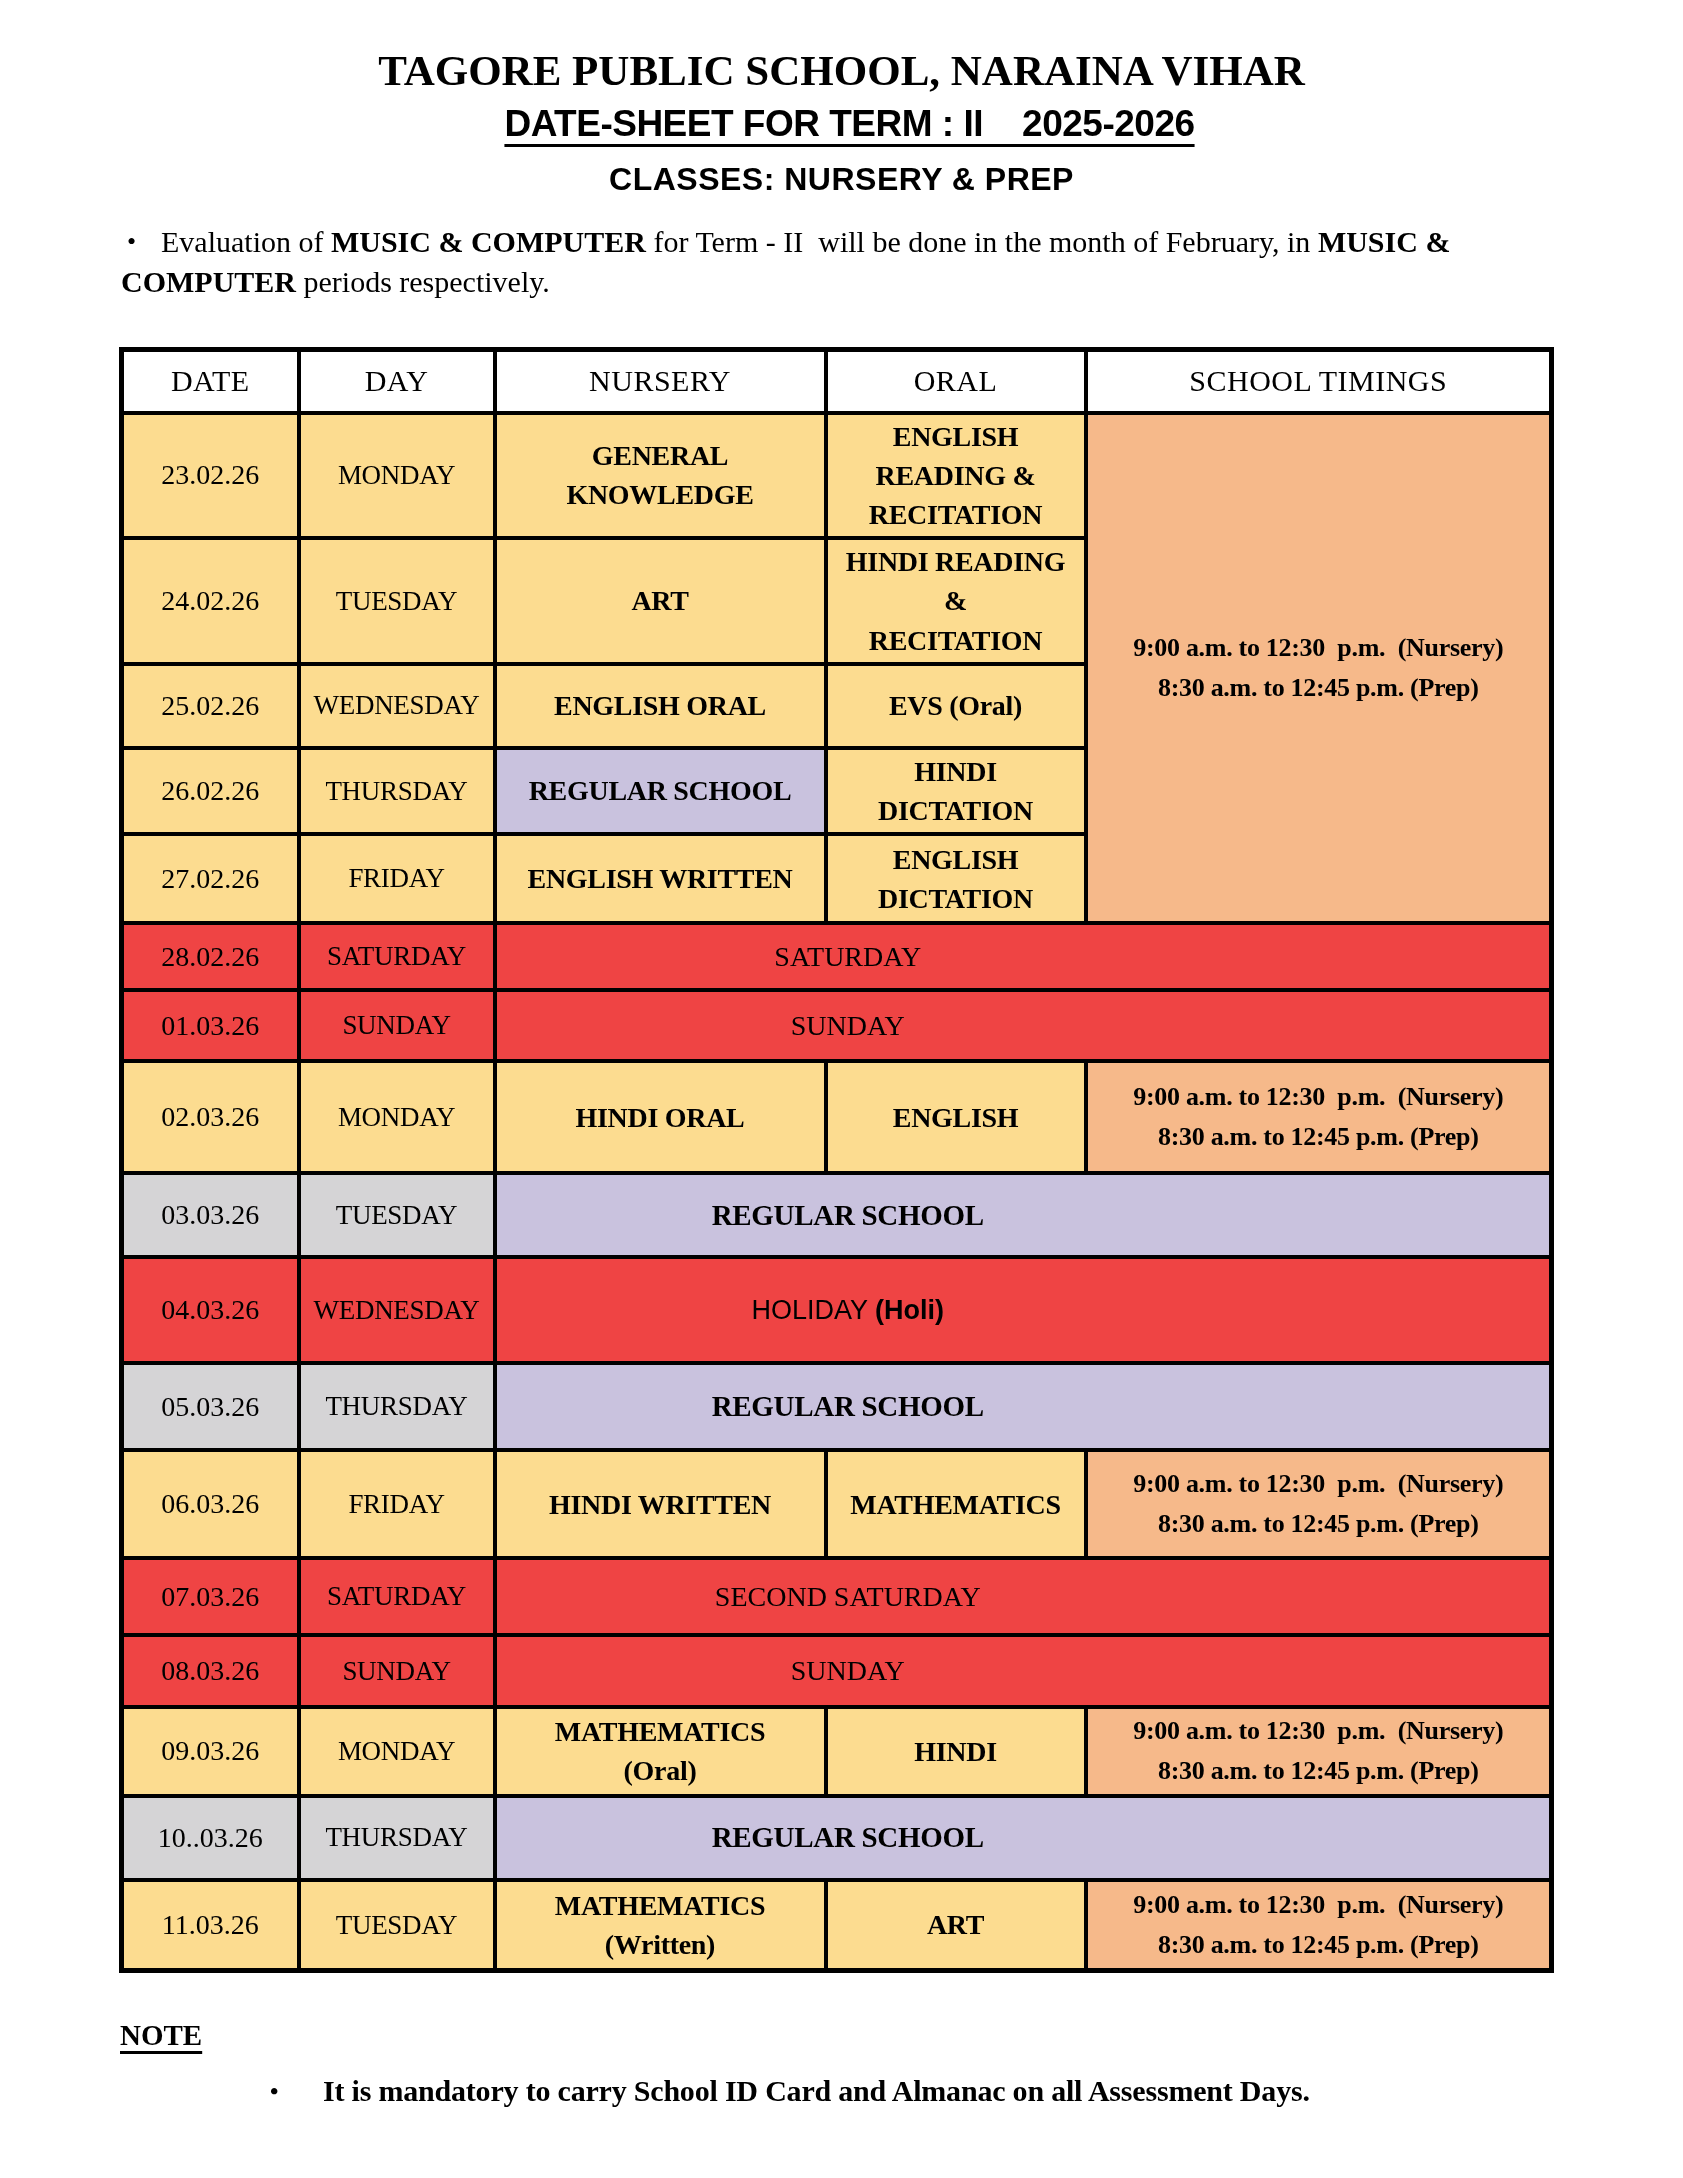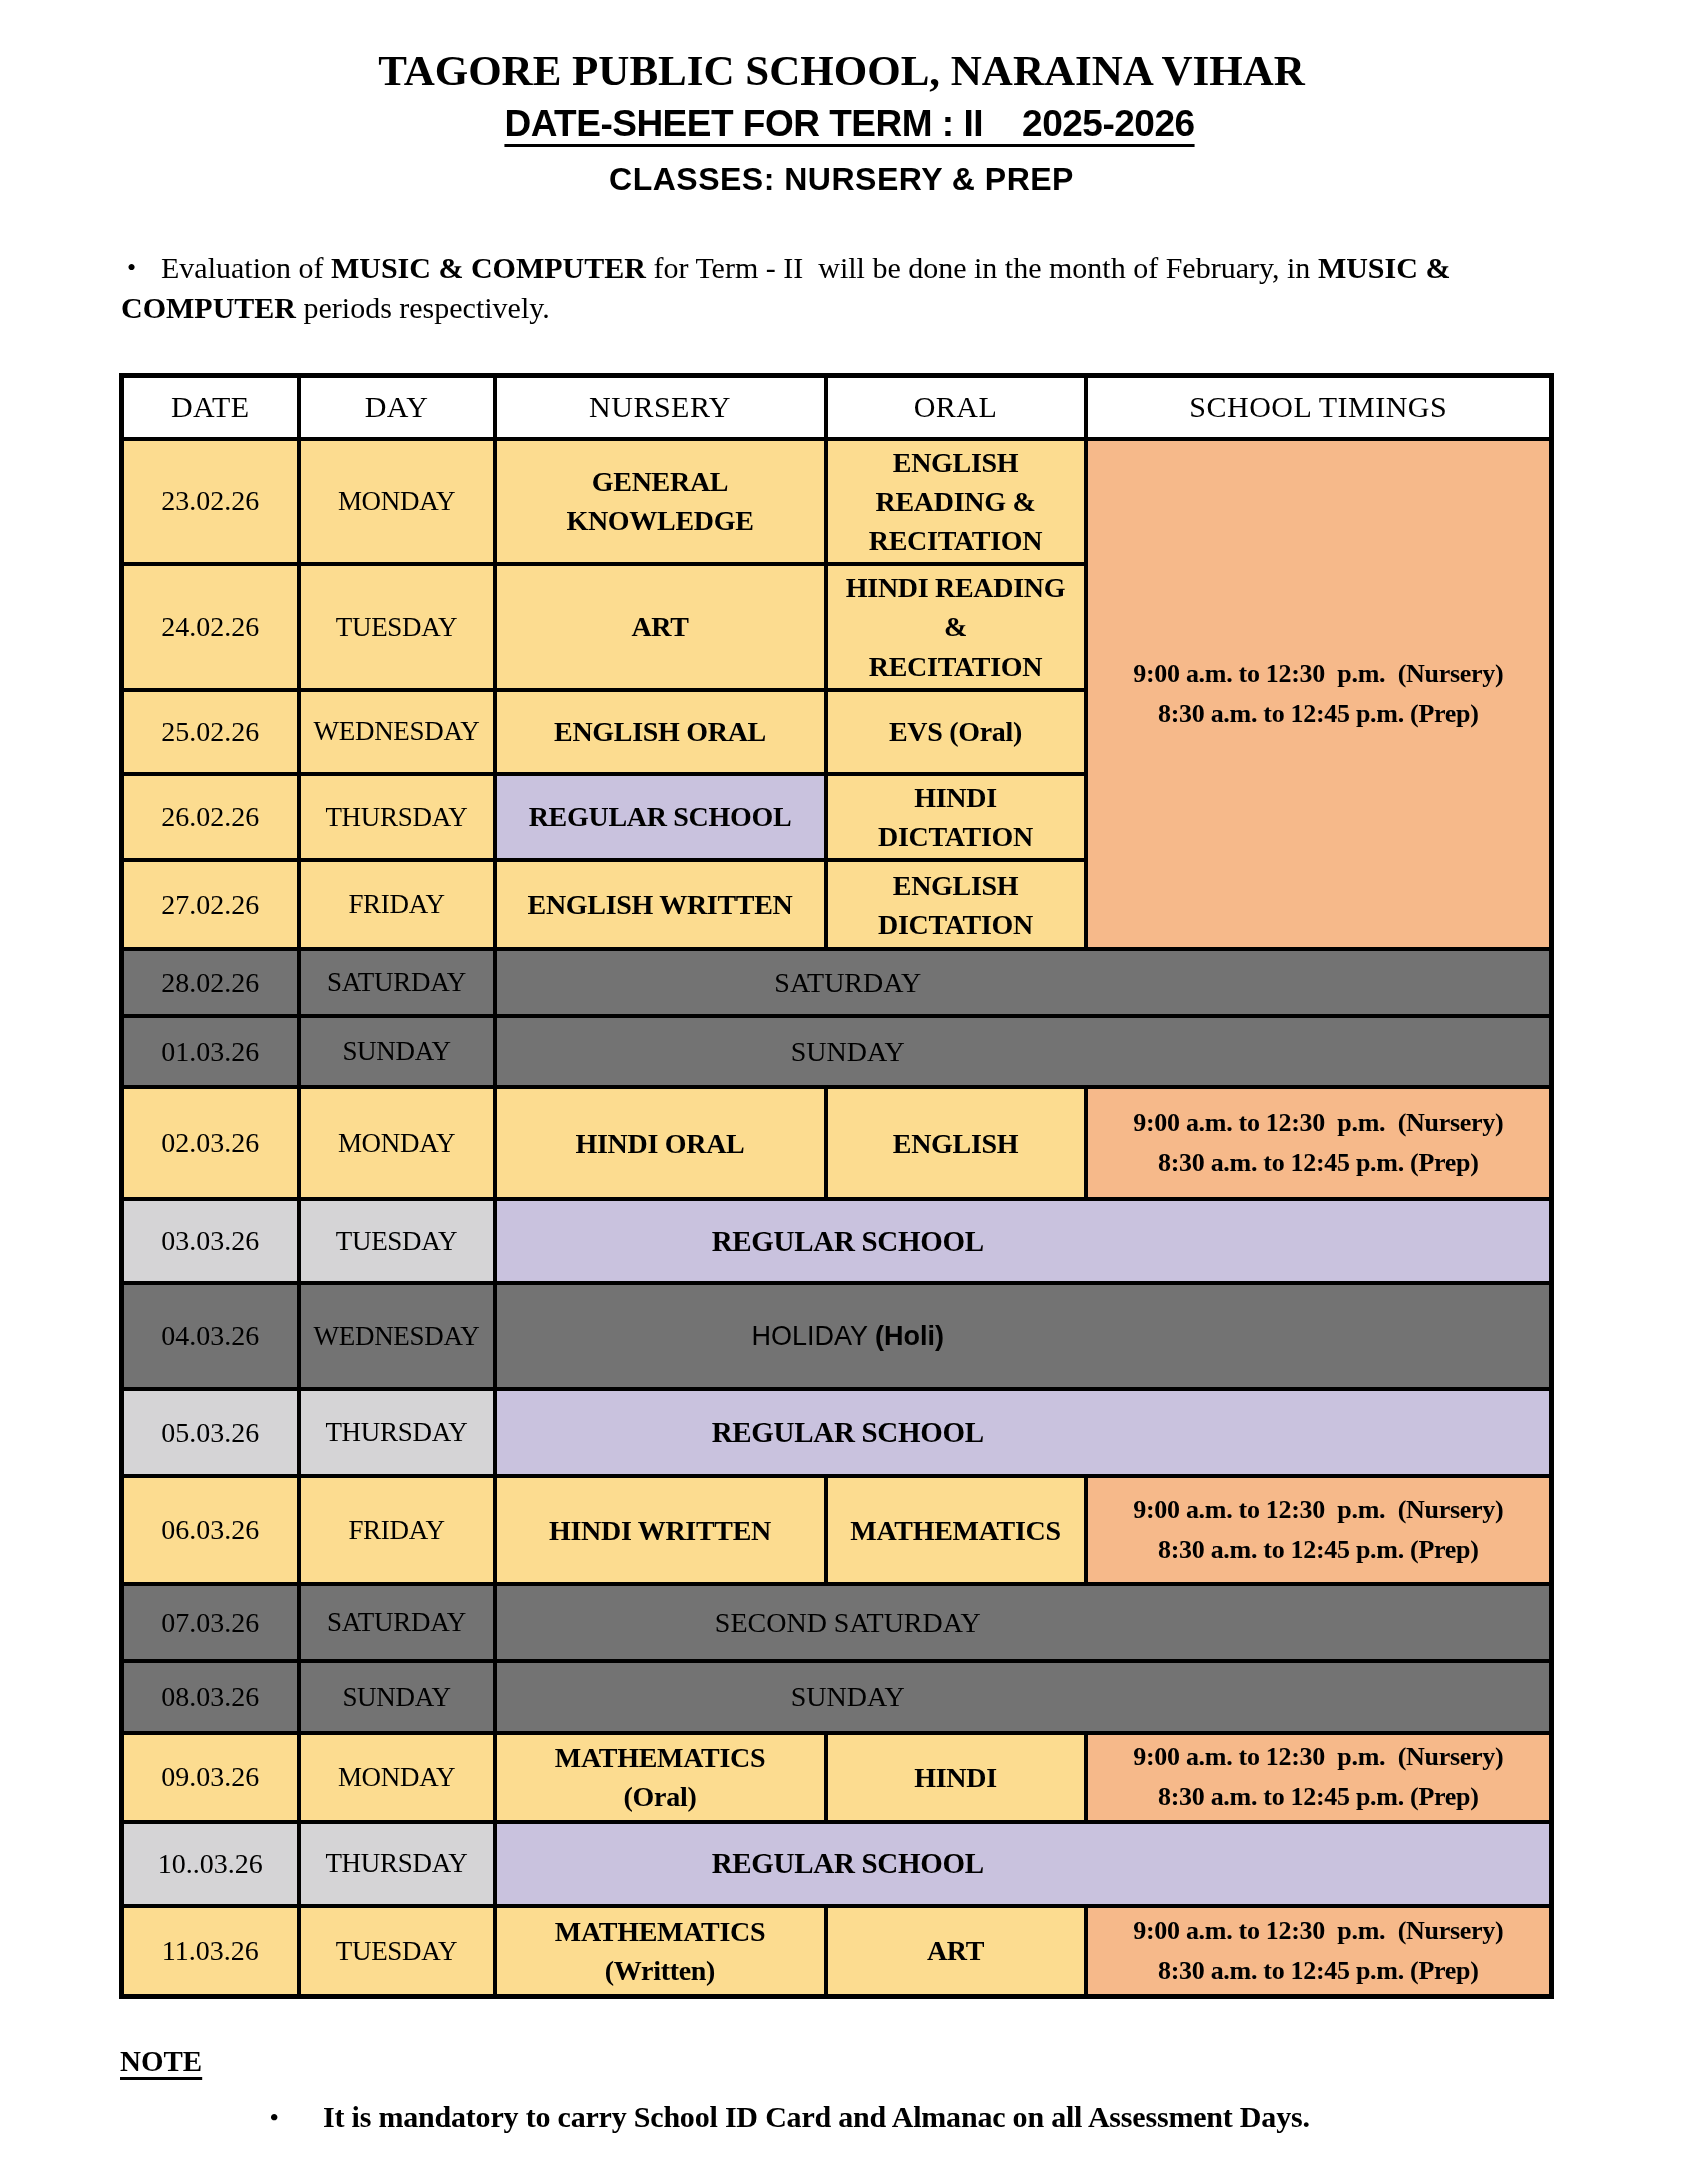--- a/index.html
+++ b/index.html
@@ -8,40 +8,40 @@
   
   .hdr{text-align:center;}
   .school-name{margin:46px 0 0 0;font-size:43px;font-weight:bold;letter-spacing:0px;
                font-family:"Liberation Serif",serif;}
   .sheet-title{margin:8px 0 0 16px;font-size:37px;font-weight:bold;white-space:pre;
                font-family:"Liberation Sans",sans-serif;text-decoration:underline;
                text-decoration-thickness:3px;text-underline-offset:8px;letter-spacing:-0.5px;}
   .classes-line{margin:16px 0 16px 0;font-size:32px;font-weight:bold;
                font-family:"Liberation Sans",sans-serif;letter-spacing:0.5px;}
   
-  .intro{margin:50px 129px 0 121px;font-size:30px;line-height:1.32;white-space:pre-wrap;width:1406px;}
+  .intro{margin:24px 129px 0 121px;font-size:30px;line-height:1.32;white-space:pre-wrap;width:1406px;}
   .intro .bullet{display:inline-block;width:34px;padding-left:6px;font-size:26px;vertical-align:2px;}
   
   table{border-collapse:collapse;table-layout:fixed;margin:46px 0 0 119px;width:1431px;
         border:5px solid #000;}
   td{border:4px solid #000;text-align:center;vertical-align:middle;padding:2px 6px;
      white-space:pre-wrap;overflow:hidden;}
   .th{font-size:30px;background:#fff;letter-spacing:0.5px;}
   thead tr{height:63px;}
   tbody tr:nth-child(1){height:87px}  tbody tr:nth-child(2){height:86px}
   tbody tr:nth-child(3){height:84px}  tbody tr:nth-child(4){height:84px}
   tbody tr:nth-child(5){height:89px}  tbody tr:nth-child(6){height:67px}
   tbody tr:nth-child(7){height:71px}  tbody tr:nth-child(8){height:112px}
   tbody tr:nth-child(9){height:84px}  tbody tr:nth-child(10){height:106px}
   tbody tr:nth-child(11){height:87px} tbody tr:nth-child(12){height:108px}
   tbody tr:nth-child(13){height:77px} tbody tr:nth-child(14){height:72px}
   tbody tr:nth-child(15){height:84px} tbody tr:nth-child(16){height:84px}
   tbody tr:nth-child(17){height:91px}
   .bg-y{background:#FCDC90}.bg-o{background:#F6B98A}.bg-l{background:#C9C2DE}
-  .bg-g{background:#D5D4D6}.bg-w{background:#737373}
+  .bg-g{background:#D5D4D6}.bg-w{background:#ef4444}
   .c-date{font-size:28px;}
   .c-day{font-size:27px;letter-spacing:-0.3px;}
   .c-subj{font-size:28px;font-weight:bold;letter-spacing:-0.3px;line-height:1.4;}
   .c-time{font-size:26px;font-weight:bold;line-height:1.55;letter-spacing:-0.3px;padding:2px 3px;}
   .c-mergedplain{font-size:28px;padding-right:356px;}
   .c-mergedbold{font-size:29px;font-weight:bold;letter-spacing:-0.3px;padding-right:356px;}
   .c-holiday{font-size:27px;font-family:"Liberation Sans",sans-serif;padding-right:356px;}
   
   .note{margin:46px 0 0 120px;}
   .note-title{font-size:29px;font-weight:bold;text-decoration:underline;

